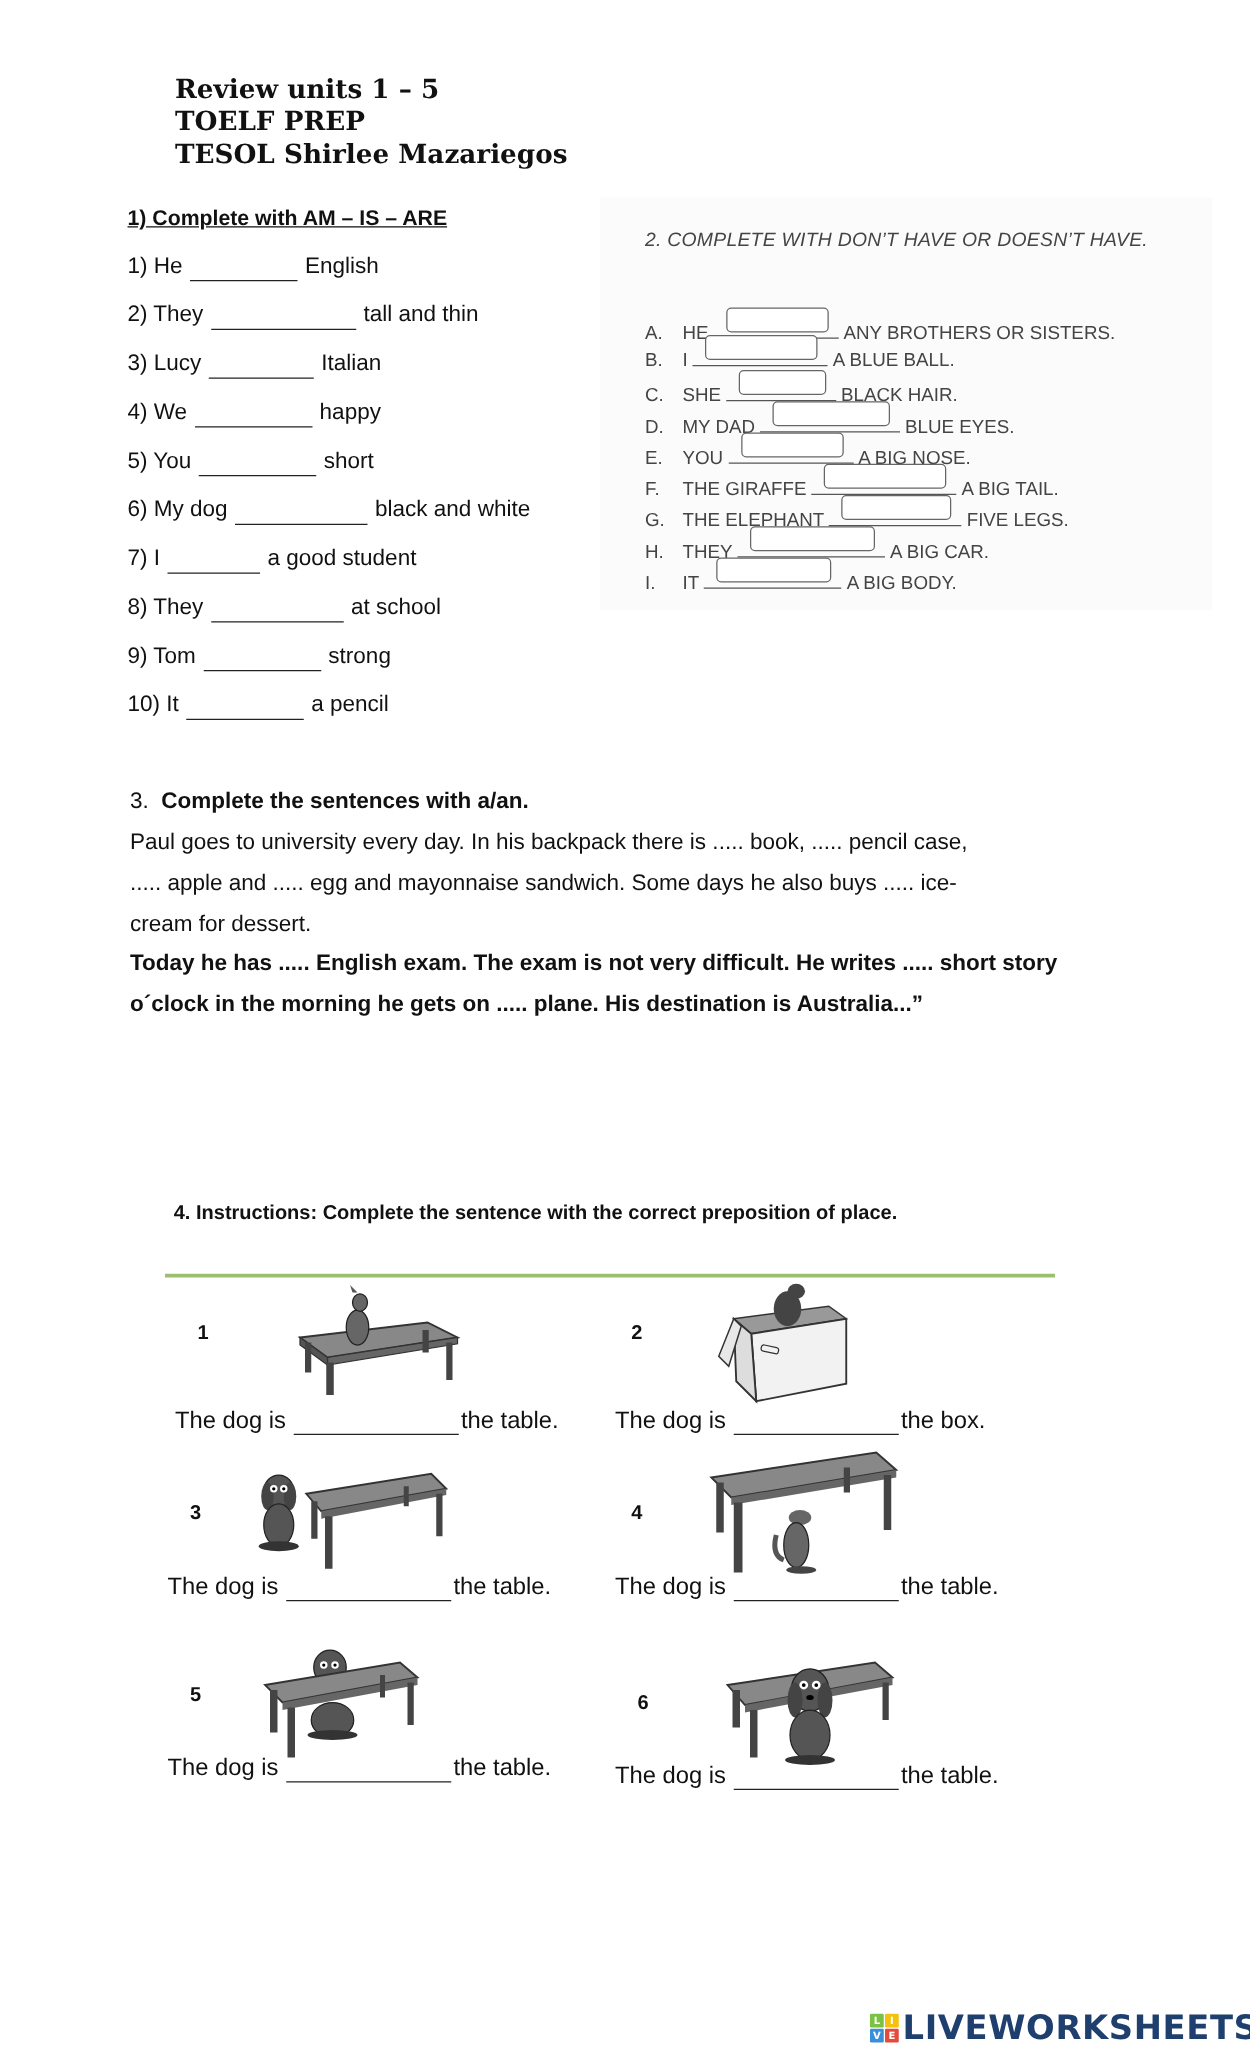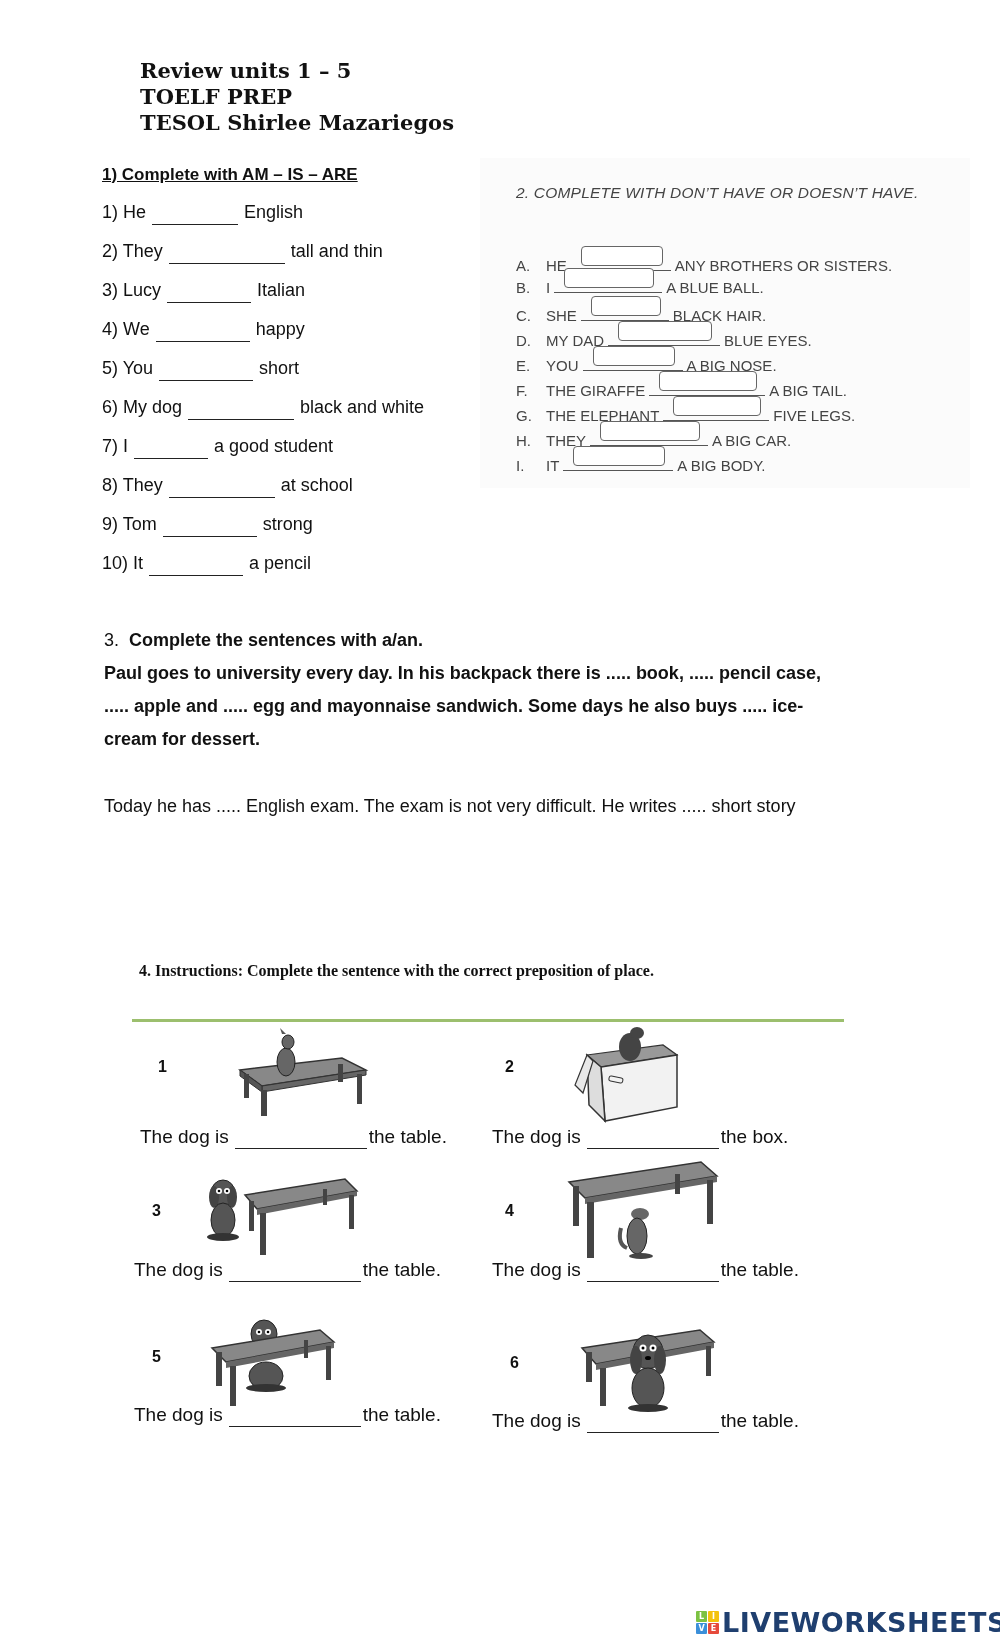--- a/index.html
+++ b/index.html
@@ -9,21 +9,21 @@
   .ex1-head { font-family:"Liberation Sans", sans-serif; font-weight:bold; font-size:17px; text-decoration:underline; color:#111; }
   .ex1-line { font-family:"Liberation Sans", sans-serif; font-size:18px; color:#111; white-space:nowrap; }
   .blank { display:inline-block; border-bottom:1.5px solid #222; height:14px; vertical-align:baseline; margin:0 6px; }
   .ex2-wrap { position:absolute; left:480px; top:158px; width:490px; height:330px; background:#fbfbfb; }
   .ex2-title { font-family:"Liberation Sans", sans-serif; font-size:15.5px; color:#444; letter-spacing:0.2px; white-space:nowrap; }
   .ex2-row { position:absolute; left:36px; font-family:"Liberation Sans", sans-serif; font-size:15px; color:#444; white-space:nowrap; height:24px; }
   .ex2-row .letter { display:inline-block; width:30px; }
   .ex2-row .gap { display:inline-block; position:relative; border-bottom:1.3px solid #555; height:16px; vertical-align:baseline; margin:0 4px; }
   .ex2-row .box { position:absolute; left:10px; right:8px; top:-8px; height:18px; border:1.3px solid #666; border-radius:4px; background:#fff; }
   .ex3 { font-family:"Liberation Sans", sans-serif; font-size:18px; color:#111; line-height:33px; }
-  .ex4-title { font-family:Liberation Serif, serif; font-weight:bold; font-size:16px; color:#111; }
+  .ex4-title { font-family:Liberation Sans, sans-serif; font-weight:bold; font-size:16px; color:#111; }
   .green-line { position:absolute; left:132px; top:1019px; width:712px; height:3px; background:#9cbf6e; }
   .num { font-family:"Liberation Sans", sans-serif; font-weight:bold; font-size:16px; color:#111; }
   .sentence { font-family:"Liberation Sans", sans-serif; font-size:19px; color:#111; white-space:nowrap; }
   .sentence .blank { width:130px; margin:0 2px 0 6px; height:16px; }
   .logo { position:absolute; left:696px; top:1607px; display:flex; align-items:center; }
   .logo-grid { display:grid; grid-template-columns:11px 11px; grid-template-rows:11px 11px; gap:1px; margin-right:3px; }
   .logo-cell { font-family:"DejaVu Sans", sans-serif; font-size:8px; font-weight:bold; color:#fff; display:flex; align-items:center; justify-content:center; border-radius:1px; }
   .logo-text { font-family:"DejaVu Sans", sans-serif; font-weight:bold; font-size:27px; color:#1f3f6f; letter-spacing:0.5px; }
 </style>
 </head>
@@ -60,27 +60,28 @@
       <div class="ex2-row" style="top: 221px;"><span class="letter">F.</span><span>THE GIRAFFE</span><span class="gap" style="width: 116px;"><input type="text" class="box" value="" style="width: 96px; padding: 0px; outline: none;"></span><span>A BIG TAIL.</span></div>
       <div class="ex2-row" style="top: 246px;"><span class="letter">G.</span><span>THE ELEPHANT</span><span class="gap" style="width: 106px;"><input type="text" class="box" value="" style="width: 86px; padding: 0px; outline: none;"></span><span>FIVE LEGS.</span></div>
       <div class="ex2-row" style="top: 271px;"><span class="letter">H.</span><span>THEY</span><span class="gap" style="width: 118px;"><input type="text" class="box" value="" style="width: 98px; padding: 0px; outline: none;"></span><span>A BIG CAR.</span></div>
       <div class="ex2-row" style="top: 296px;"><span class="letter">I.</span><span>IT</span><span class="gap" style="width: 110px;"><input type="text" class="box" value="" style="width: 90px; padding: 0px; outline: none;"></span><span>A BIG BODY.</span></div>
     </div>
 </div>
 
 <div class="abs ex3" style="left:104px; top:624px; font-weight:bold;">
   <span style="font-weight:normal; margin-right:10px;">3.</span><span>Complete the sentences with a/an.</span>
 </div>
-<div class="abs ex3" style="left:104px; top:657px;font-weight:bold;">
+<div class="abs ex3" style="left:104px; top:657px;">
   <div>Paul goes to university every day. In his backpack there is ..... book, ..... pencil case,</div>
   <div>..... apple and ..... egg and mayonnaise sandwich. Some days he also buys ..... ice-</div>
   <div>cream for dessert.</div>
 </div>
-<div class="abs ex3" style="left:104px; top:790px;">
+<div class="abs ex3" style="left:104px; top:754px;font-weight:bold;">
   <div>Today he has ..... English exam. The exam is not very difficult. He writes ..... short story</div>
+  <div>o´clock in the morning he gets on ..... plane. His destination is Australia...”</div>
 </div>
 
 <div class="abs ex4-title" style="left:139px; top:962px;">4. Instructions: Complete the sentence with the correct preposition of place.</div>
 <div class="green-line"></div>
 
 <div class="abs num" style="left:158px; top:1058px;">1</div>
 <svg class="abs" style="left:232px; top:1028px;" width="140" height="90">
   <polygon points="8,42 110,30 134,42 30,58" fill="#888" stroke="#333" stroke-width="1.5"></polygon>
   <polygon points="30,58 134,42 134,47 30,64" fill="#666" stroke="#333" stroke-width="1"></polygon>
   <polygon points="8,42 30,58 30,64 8,48" fill="#555" stroke="#333" stroke-width="1"></polygon>

